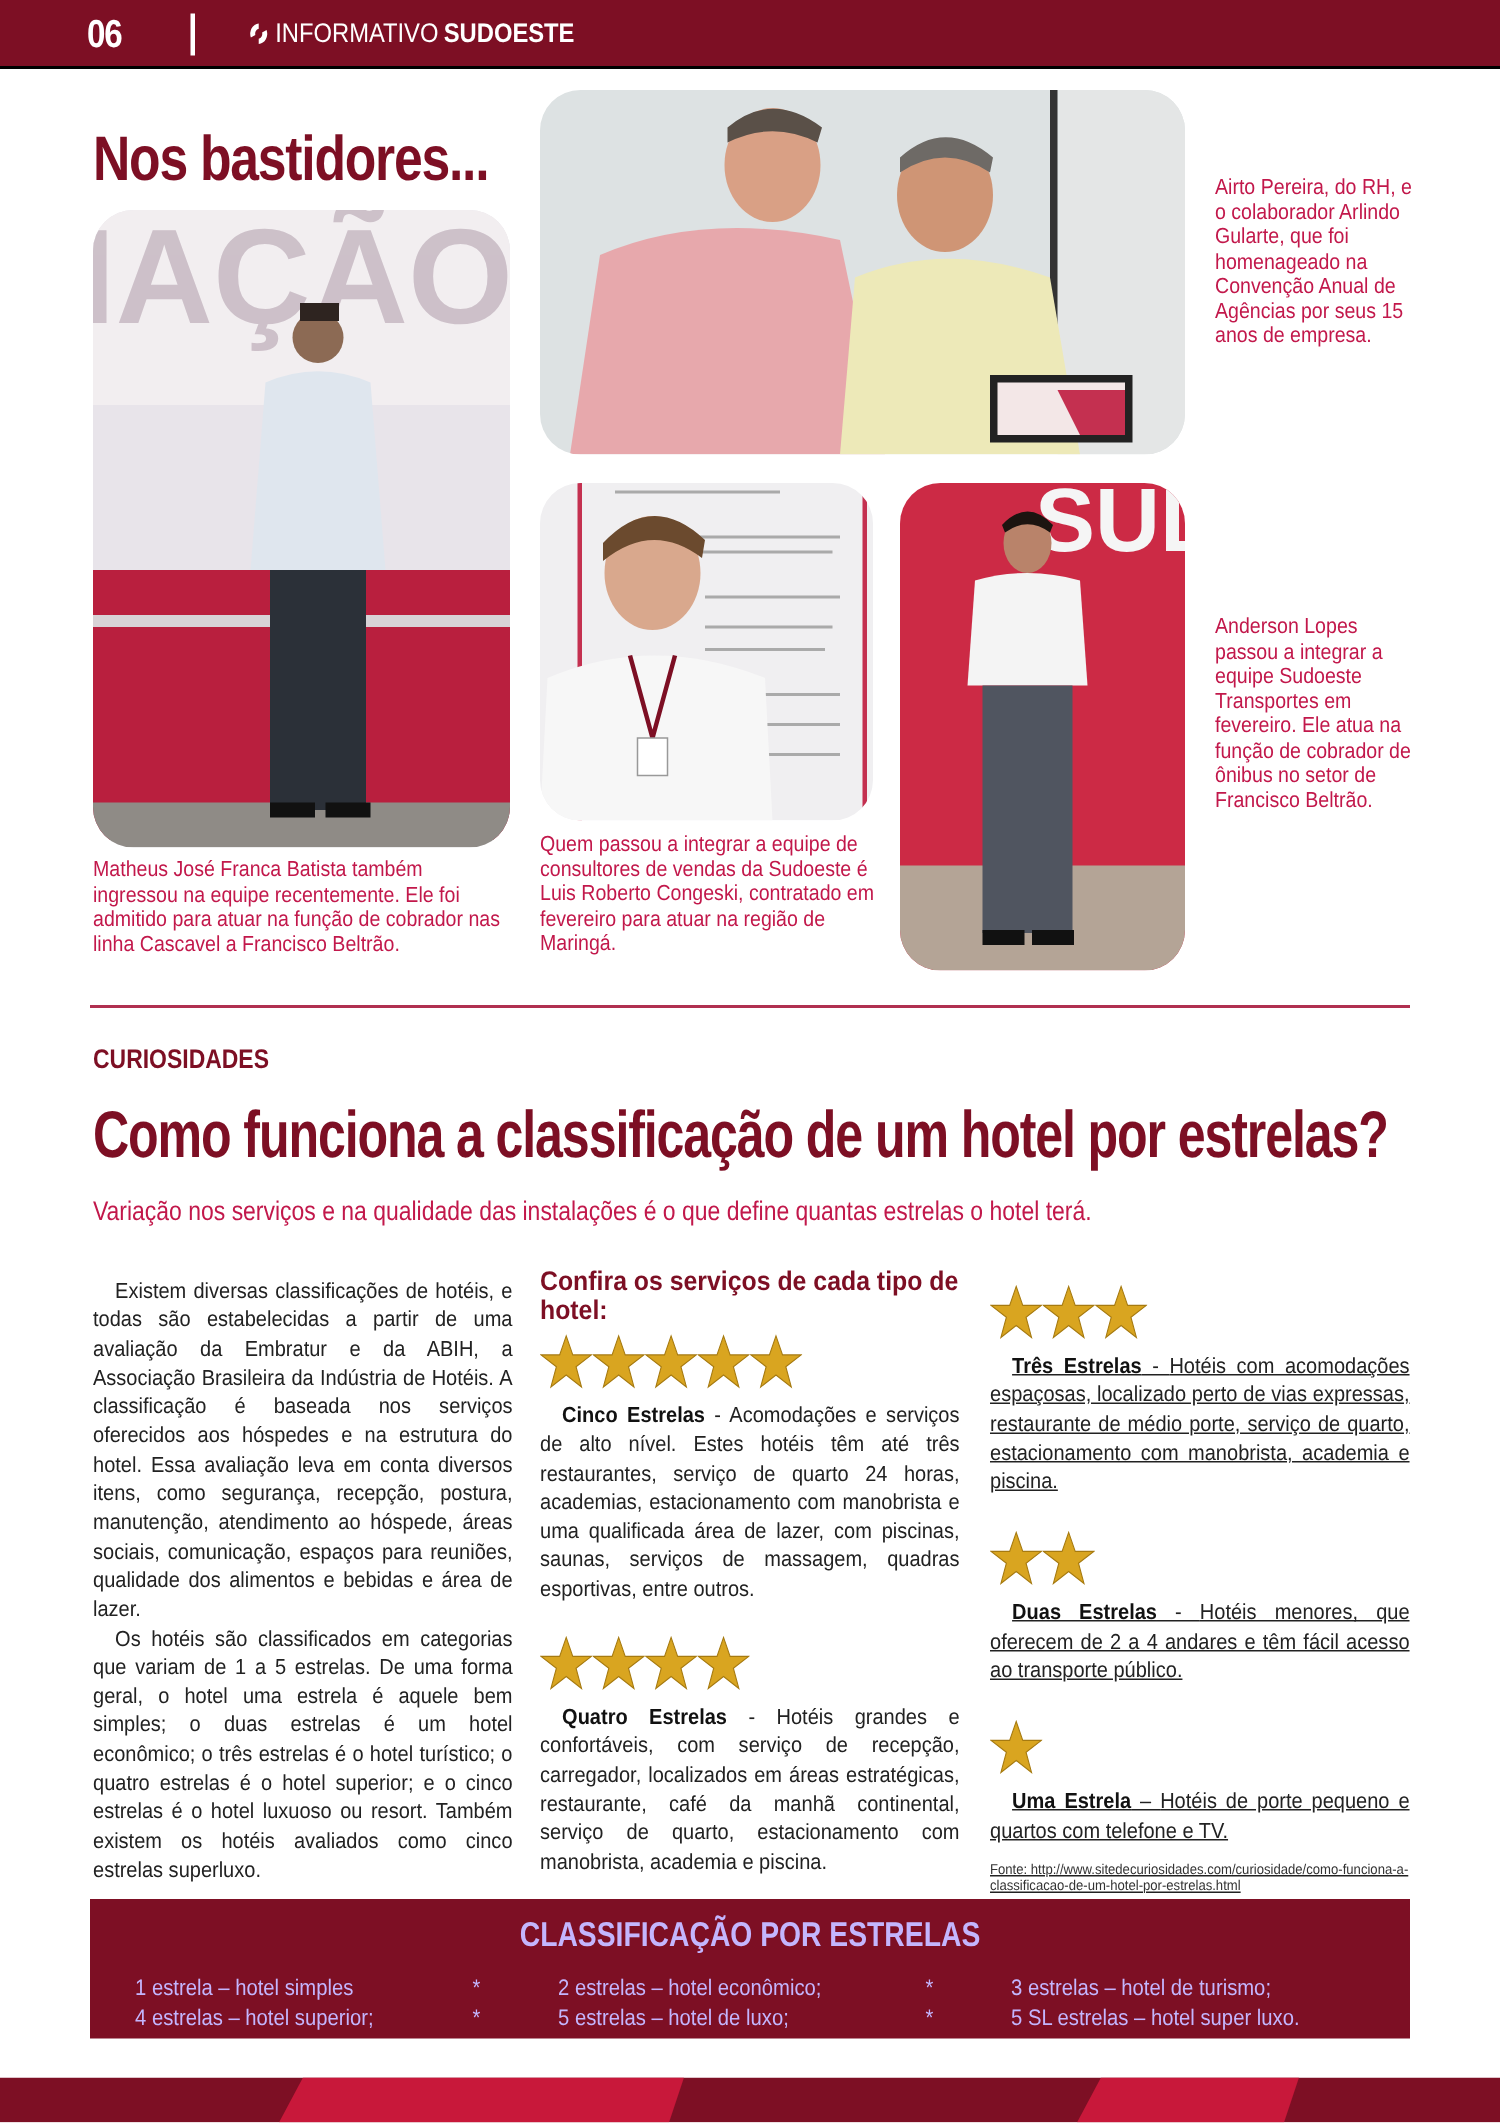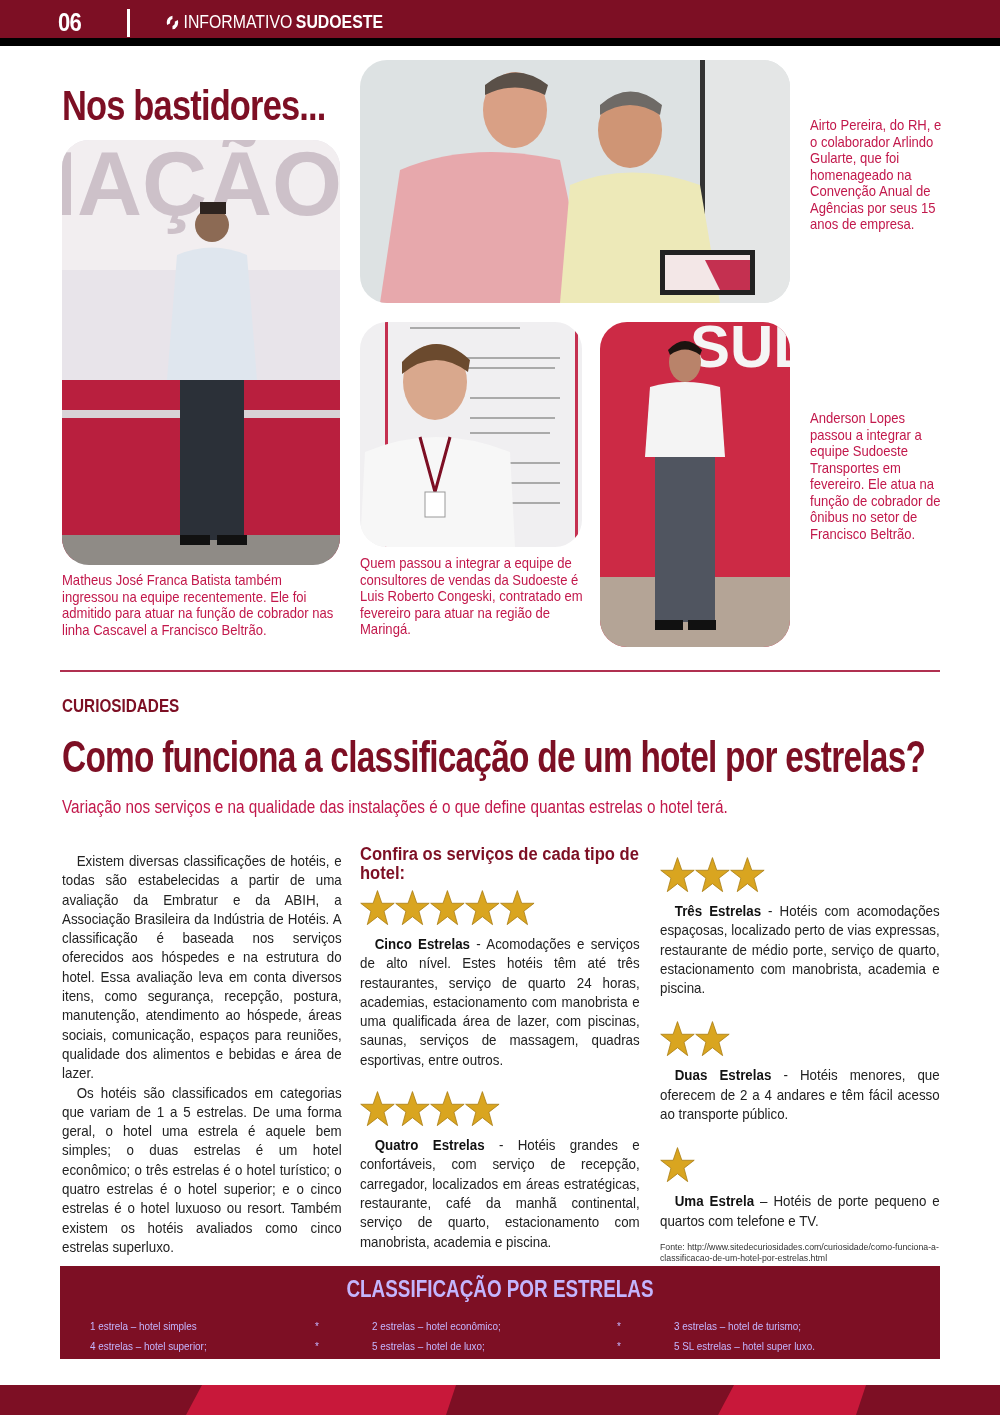--- a/index.html
+++ b/index.html
@@ -1,19 +1,19 @@
 <!DOCTYPE html>
 <html><head>
 <meta charset="utf-8">
 <style>
   * { box-sizing: border-box; margin: 0; padding: 0; }
   html, body { width: 1000px; height: 1415px; background: #ffffff; overflow: hidden; }
   body { position: relative; font-family: "Liberation Sans", "DejaVu Sans", sans-serif; color: #222; }
 
-  .topbar { position: absolute; left: 0; top: 0; width: 1000px; height: 46px; background: #7d0f24; border-bottom: 8px solid #000000; }
+  .topbar { position: absolute; left: 0; top: 0; width: 1000px; height: 46px; background: #7d0f24; border-bottom: 2px solid #000000; }
   .topbar .pagenum { position: absolute; left: 58px; top: 7px; font-size: 26px; font-weight: bold; color: #fff; letter-spacing: -1px; transform: scaleX(0.85); transform-origin: left; }
   .topbar .sep { position: absolute; left: 127px; top: 9px; width: 3px; height: 28px; background: #fff; }
   .topbar .brand { position: absolute; left: 165px; top: 12px; color: #fff; font-size: 18px; display: flex; align-items: center; gap: 4px; transform: scaleX(0.88); transform-origin: left; }
   .topbar .brand .logo { width: 17px; height: 17px; display: inline-block; }
   .topbar .brand b { font-weight: bold; }
 
   .section-title { position: absolute; left: 62px; top: 82px; font-size: 42px; font-weight: bold; color: #7d0f24; letter-spacing: -1px; transform: scaleX(0.82); transform-origin: left; }
 
   .photo { position: absolute; overflow: hidden; border-radius: 27px; }
   .photo svg { width: 100%; height: 100%; display: block; }
@@ -23,36 +23,36 @@
   .rule { position: absolute; left: 60px; top: 670px; width: 880px; height: 2px; background: #b03050; }
 
   .kicker { position: absolute; left: 62px; top: 696px; font-size: 18px; font-weight: bold; color: #7d0f24; transform: scaleX(0.85); transform-origin: left; }
   .headline { position: absolute; left: 62px; top: 732px; font-size: 44px; font-weight: bold; color: #7d0f24; letter-spacing: -1px; white-space: nowrap; transform: scaleX(0.76); transform-origin: left; }
   .subhead { position: absolute; left: 62px; top: 797px; font-size: 18px; color: #c2184b; white-space: nowrap; transform: scaleX(0.85); transform-origin: left; }
 
   .col { position: absolute; font-size: 14.5px; line-height: 19.3px; color: #222; text-align: justify; }
   .col p { text-indent: 16px; }
   .col1 { left: 62px; top: 852px; width: 280px; }
   .col2 { left: 360px; top: 845px; width: 280px; }
-  .col3 { left: 660px; top: 850px; width: 280px; }
+  .col3 { left: 660px; top: 850px; width: 280px; text-decoration: underline; }
   .col .inner { transform: scaleX(0.92); transform-origin: left top; width: 304px; }
 
   .box-title { font-size: 18px; line-height: 19px; font-weight: bold; color: #7d0f24; text-align: left; }
   .stars { display: flex; gap: 0px; margin: 6px 0 8px 0; height: 38px; }
   .star { width: 38px; height: 38px; display: inline-block; }
   .star svg { width: 100%; height: 100%; }
   .entry { margin-bottom: 14px; }
   .entry b { color: #111; }
 
   .source { font-size: 9.5px; line-height: 11px; color: #333; margin-top: 10px; text-align: left; }
 
   .classbox { position: absolute; left: 60px; top: 1266px; width: 880px; height: 93px; background: #7d0f24; color: #c4b5fd; }
   .classbox .title { position: absolute; left: 0; top: 10px; width: 100%; text-align: center; font-size: 23px; font-weight: bold; transform: scaleX(0.82); }
   .classbox .grid { position: absolute; left: 30px; top: 50px; width: 840px; }
-  .classbox .row { display: flex; font-size: 11px; line-height: 20px; height: 20px; }
+  .classbox .row { display: flex; font-size: 15px; line-height: 20px; height: 20px; }
   .classbox .cell { white-space: nowrap; transform: scaleX(0.9); transform-origin: left; }
   .classbox .c1 { width: 225px; } .classbox .a1 { width: 57px; } 
   .classbox .c2 { width: 245px; } .classbox .a2 { width: 57px; }
   .classbox .c3 { width: 250px; }
 
   .footer { position: absolute; left: 0; top: 1385px; width: 1000px; height: 30px; }
   .footer svg { width: 100%; height: 100%; display: block; }
 </style>
 </head>
 <body>

